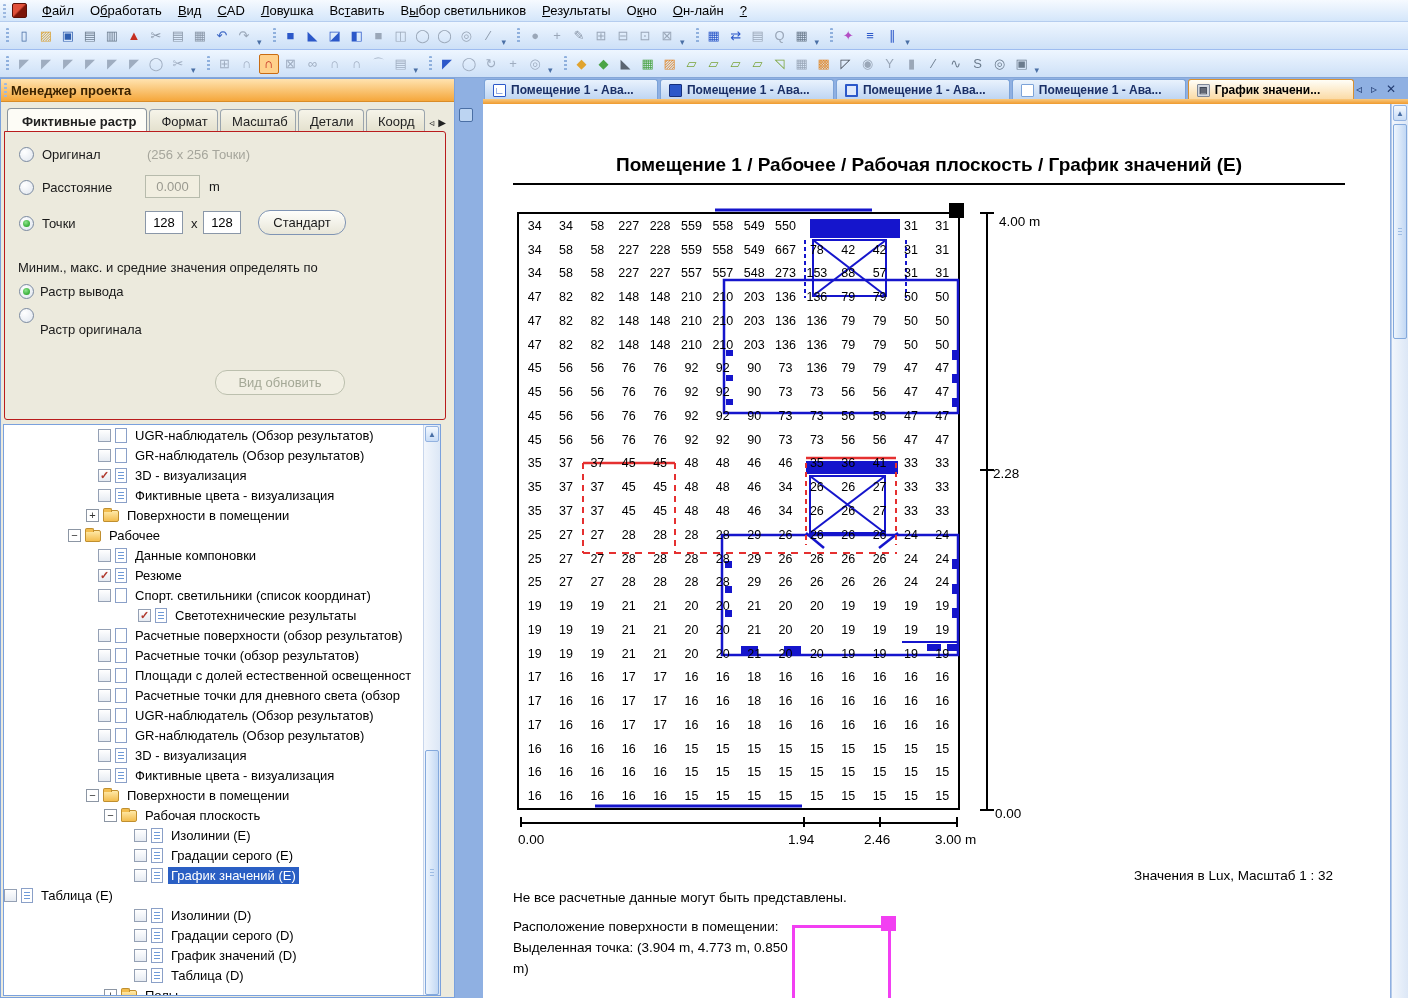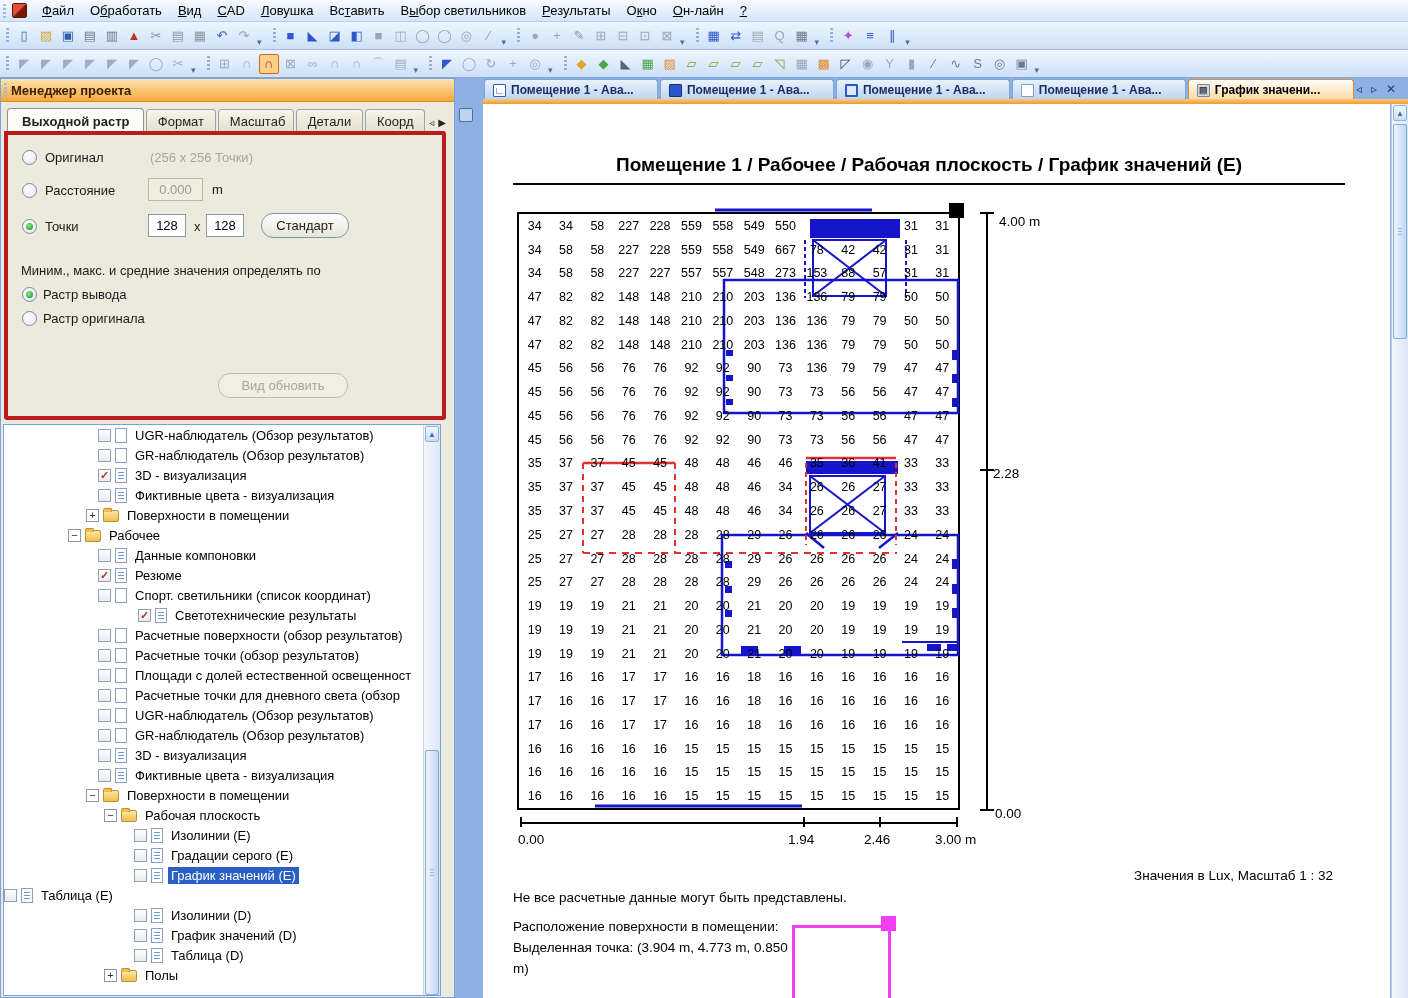--- a/index.html
+++ b/index.html
@@ -37,21 +37,21 @@
     border-bottom:1px solid #d98c28;}
   .pm-tabs{position:absolute;left:6px;top:27px;right:4px;height:26px;display:flex;align-items:flex-end;}
   .pm-tab{padding:4px 11px 3px;font-size:13px;border:1px solid #9aa4ad;border-bottom:none;
     background:linear-gradient(#f6f4e9,#e3e0cd);border-radius:4px 4px 0 0;margin-right:2px;color:#222;
     white-space:nowrap;overflow:hidden;max-width:76px;}
   .pm-tab.active{background:#fdfcf6;font-weight:bold;max-width:none;position:relative;top:1px;
     padding:5px 14px 4px;border-color:#8a949d;}
   .pm-tabarrows{margin-left:auto;font-size:10px;color:#222;padding:0 2px 4px 0;flex:none;}
   .pm-tabarrows span{padding:0 2px;}
   .pm-page{position:absolute;left:3px;top:52px;right:8px;height:289px;
-    background:#eceadd;border:4px solid #b91c1c;border-radius:0 3px 3px 3px;font-size:13px;color:#1a1a1a;}
+    background:#eceadd;border:1px solid #b91c1c;border-radius:0 3px 3px 3px;font-size:13px;color:#1a1a1a;}
   .radio{position:absolute;width:15px;height:15px;border:1px solid #7b8aa0;border-radius:50%;
     background:radial-gradient(circle at 35% 30%,#ffffff,#dfe5ee);}
   .radio.sel::after{content:"";position:absolute;left:3px;top:3px;right:3px;bottom:3px;border-radius:50%;
     background:radial-gradient(circle at 40% 35%,#8ce68c,#149414);}
   .pm-lbl{position:absolute;white-space:nowrap;}
   .inp{position:absolute;height:23px;border:1px solid #8a97a8;background:#fff;font:13px "Liberation Sans",sans-serif;
     text-align:center;padding:0 3px;}
   .inp.dis{background:#f1eee0;color:#9a9a90;border-color:#b7bbac;}
   .xpbtn{position:absolute;border:1px solid #7f94b4;border-radius:12px;
     background:linear-gradient(#fefefb,#e8e6d8);font:13px "Liberation Sans",sans-serif;color:#1a1a1a;
@@ -282,21 +282,21 @@
       <span class="chev">▾</span>
     </div>
   </div>
 
 <div id="pm">
   <div class="pm-header">
     <span class="mgrip"></span>
     <span>Менеджер проекта</span>
   </div>
   <div class="pm-tabs" id="pm-tabs">
-      <span class="pm-tab active">Выходной растр</span>
+      <span class="pm-tab active">Фиктивные растр</span>
       <span class="pm-tab">Формат</span>
       <span class="pm-tab">Масштаб</span>
       <span class="pm-tab">Детали</span>
       <span class="pm-tab">Коорд</span>
       <span class="pm-tabarrows"><span>◃</span><span>▶</span></span>
     </div>
   <div class="pm-page">
     <span class="radio" style="left:14px;top:15px"></span>
     <span class="pm-lbl" style="left:37px;top:15px">Оригинал</span>
     <span class="pm-lbl" style="left:142px;top:15px;color:#a6a69c">(256 x 256 Точки)</span>
@@ -310,21 +310,21 @@
     <span class="pm-lbl" style="left:37px;top:84px">Точки</span>
     <input class="inp" style="left: 140px; top: 79px; width: 38px;" value="128">
     <span class="pm-lbl" style="left:186px;top:84px">x</span>
     <input class="inp" style="left: 198px; top: 79px; width: 38px;" value="128">
     <button class="xpbtn" style="left:253px;top:78px;width:88px;height:25px">Стандарт</button>
 
     <span class="pm-lbl" style="left:13px;top:128px">Миним., макс. и средние значения определять по</span>
     <span class="radio sel" style="left:14px;top:152px"></span>
     <span class="pm-lbl" style="left:35px;top:152px">Растр вывода</span>
     <span class="radio" style="left:14px;top:176px"></span>
-    <span class="pm-lbl" style="left:35px;top:176px">Растр оригинала</span>
+    <span class="pm-lbl" style="left:35px;top:190px">Растр оригинала</span>
 
     <button class="xpbtn dis" style="left:210px;top:238px;width:130px;height:25px" disabled="">Вид обновить</button>
   </div>
 
   <div id="tree">
     <div id="tree-rows">
         <div class="trow" style="padding-left: 94px;">
           <span class="cb"></span>
           <span class="dicon"></span>
           <span class="lbl">UGR-наблюдатель (Обзор результатов)</span>
@@ -441,20 +441,25 @@
         </div>
         <div class="trow" style="">
           <span class="cb"></span>
           <span class="dicon lines"></span>
           <span class="lbl">Таблица (E)</span>
         </div>
         <div class="trow" style="padding-left: 130px;">
           <span class="cb"></span>
           <span class="dicon lines"></span>
           <span class="lbl">Изолинии (D)</span>
+        </div>
+        <div class="trow" style="padding-left: 130px;">
+          <span class="cb"></span>
+          <span class="dicon lines"></span>
+          <span class="lbl">Градации серого (D)</span>
         </div>
         <div class="trow" style="padding-left: 130px;">
           <span class="cb"></span>
           <span class="dicon lines"></span>
           <span class="lbl">График значений (D)</span>
         </div>
         <div class="trow" style="padding-left: 130px;">
           <span class="cb"></span>
           <span class="dicon lines"></span>
           <span class="lbl">Таблица (D)</span>

